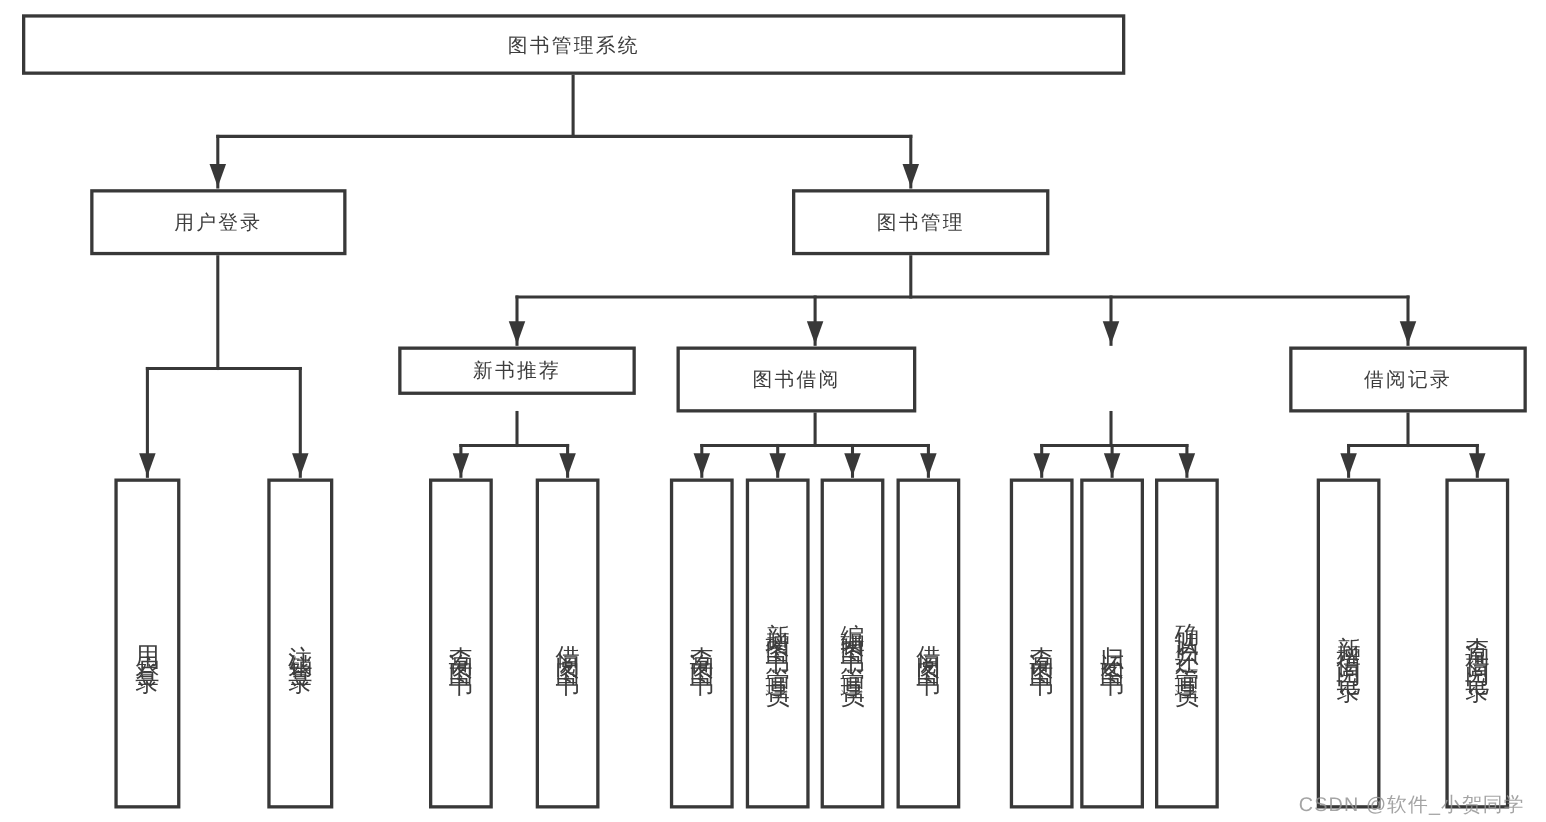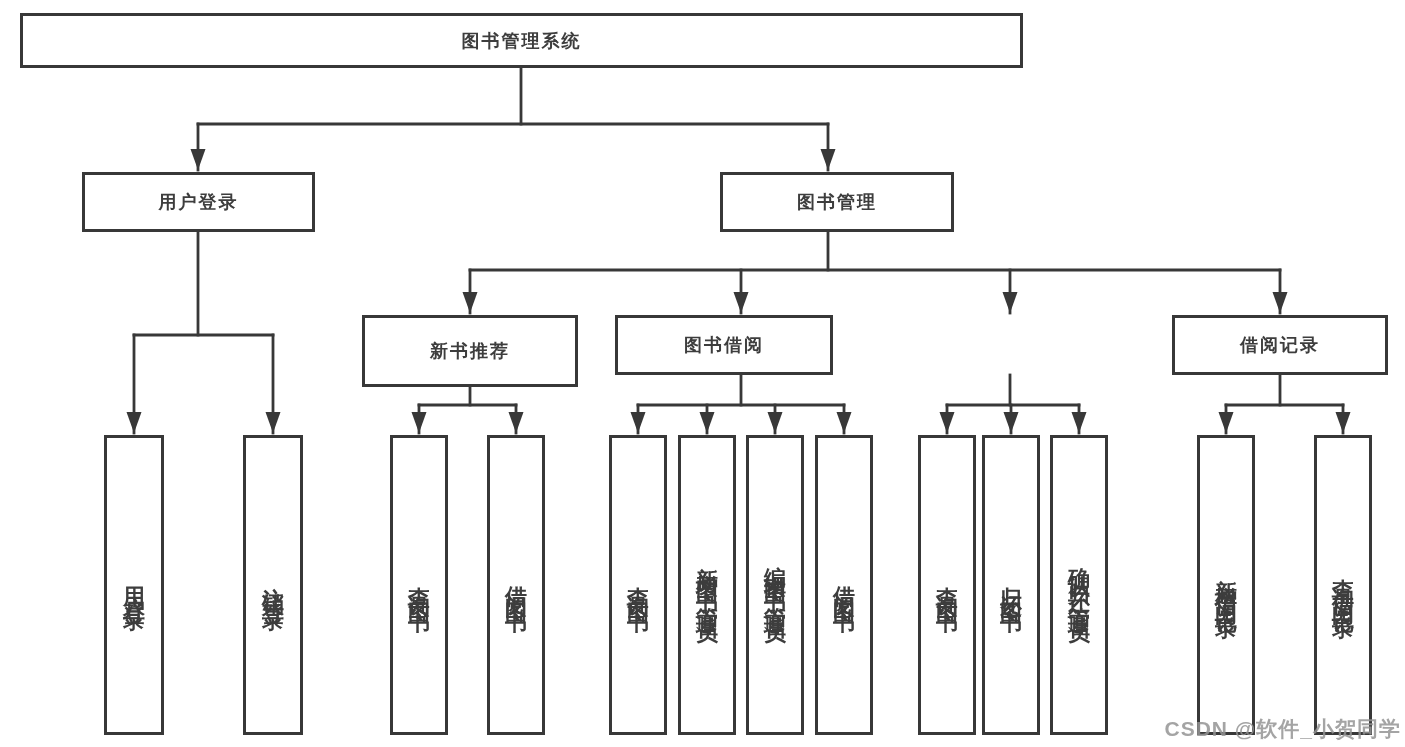--- a/index.html
+++ b/index.html
@@ -12,21 +12,20 @@
     height: 747px;
     position: relative;
     overflow: hidden;
     font-family: "Liberation Sans", sans-serif;
   }
   #stage {
     position: absolute;
     left: 0; top: 0;
     width: 1405px;
     height: 747px;
-    font-weight: bold;
   }
   svg.connectors {
     position: absolute;
     left: 0; top: 0;
     z-index: 0;
   }
   .box {
     position: absolute;
     box-sizing: border-box;
     background: #ffffff;
@@ -44,24 +43,24 @@
   }
   .box.v span {
     writing-mode: vertical-rl;
     text-orientation: upright;
     font-size: 22px;
     letter-spacing: 8px;
     line-height: 1;
   }
   .watermark {
     position: absolute;
-    right: 4px;
+    right: 19px;
     bottom: 4px;
     z-index: 2;
-    font-size: 21px;
+    font-size: 18px;
     letter-spacing: 1px;
     color: rgba(148, 148, 148, 0.85);
     white-space: nowrap;
   }
 </style>
 </head>
 <body>
 
 <div id="stage">
 
@@ -119,21 +118,21 @@
     <span>图书管理系统</span>
   </div>
 
   <div class="box h" style="left:82px;top:172px;width:233px;height:60px">
     <span>用户登录</span>
   </div>
   <div class="box h" style="left:720px;top:172px;width:234px;height:60px">
     <span>图书管理</span>
   </div>
 
-  <div class="box h" style="left:362px;top:315px;width:216px;height:72px">
+  <div class="box h" style="left:362px;top:315px;width:216px;height:44px">
     <span>新书推荐</span>
   </div>
   <div class="box h" style="left:615px;top:315px;width:218px;height:60px">
     <span>图书借阅</span>
   </div>
   <div class="box h" style="left:1172px;top:315px;width:216px;height:60px">
     <span>借阅记录</span>
   </div>
 
   <div class="box v" style="left:104px;top:435px;width:60px;height:300px">

